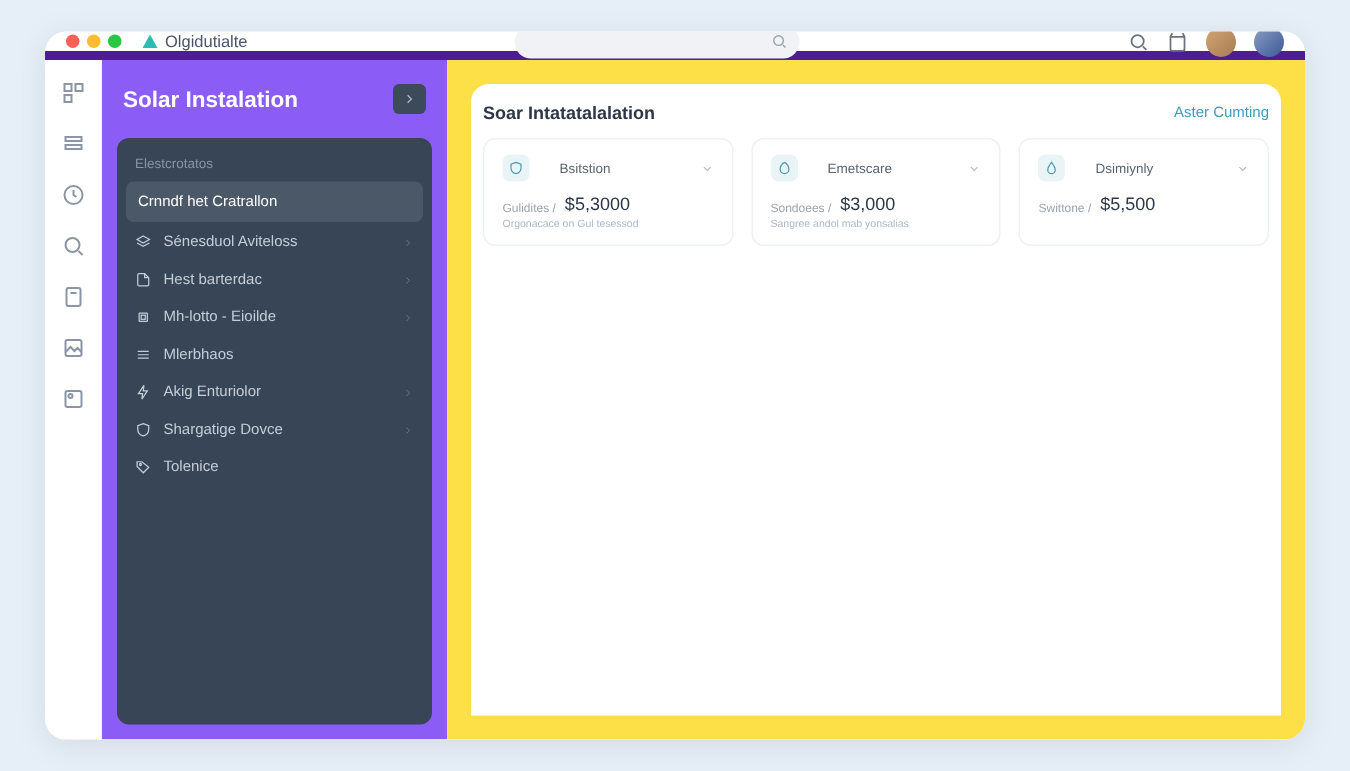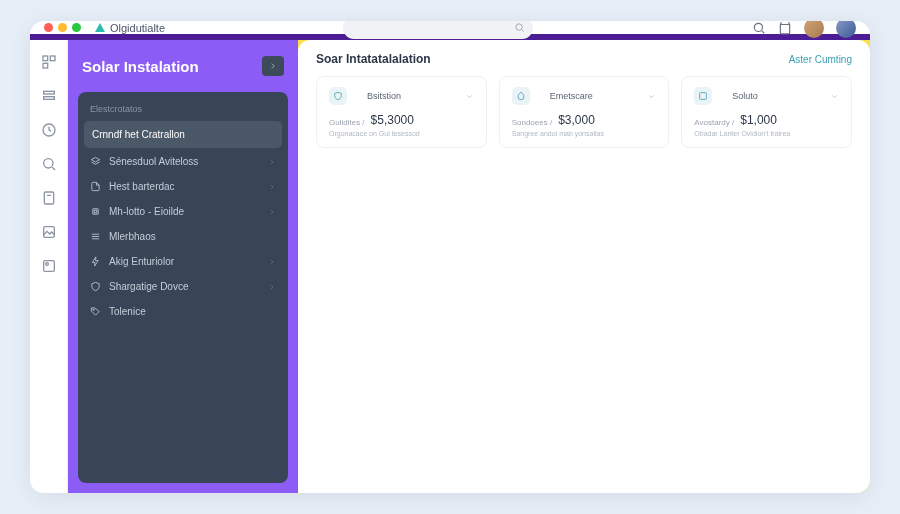--- a/index.html
+++ b/index.html
@@ -29,21 +29,21 @@
 .sb-section-label{font-size:9px;color:#8b95a5;padding:4px 12px 6px}
 .sb-item{display:flex;align-items:center;padding:7px 12px;font-size:10px;color:#c5cdd8;cursor:pointer;gap:8px}
 .sb-item.active{background:#4a5868;border-radius:5px;margin:1px 6px;padding:8px 8px;color:#fff}
 .sb-item svg{width:11px;height:11px;flex-shrink:0}
 .sb-item .chev{margin-left:auto;width:8px;height:8px;color:#6b7586}
 .main{flex:1;display:flex;background:#fde047;position:relative}
 .hero{height:262px;position:relative;background:linear-gradient(180deg,#d8e5f0 0%,#e8eff6 100%);overflow:hidden}
 .filter-chip{position:absolute;top:12px;right:14px;background:#fff;border-radius:6px;padding:5px 10px;font-size:9px;color:#4a5568;display:flex;align-items:center;gap:5px;cursor:pointer;box-shadow:0 1px 4px rgba(0,0,0,0.06)}
 .filter-chip svg{width:8px;height:8px}
 .house{position:absolute;left:50%;bottom:0;transform:translateX(-50%);width:420px;height:240px}
-.bottom-card{background:#fff;margin:0;border-radius:12px 12px 0 0;padding:12px 18px;flex:1}
+.bottom-card{background:#fff;margin:16px;border-radius:12px 12px 0 0;padding:12px 8px;flex:1}
 .bc-header{display:flex;align-items:center;justify-content:space-between;margin-bottom:10px}
 .bc-title{font-size:12px;font-weight:600;color:#2d3748}
 .bc-link{font-size:10px;color:#3b9db8;cursor:pointer}
 .metrics{display:flex;gap:12px}
 .metric{flex:1;border:1px solid #edf0f5;border-radius:8px;padding:10px 12px}
 .metric-top{display:flex;align-items:center;gap:20px;margin-bottom:8px}
 .metric-icon{width:18px;height:18px;border-radius:5px;background:#eaf4f7;display:flex;align-items:center;justify-content:center}
 .metric-icon svg{width:10px;height:10px;color:#4a9db0}
 .metric-label{font-size:9px;color:#5a6472;flex:1}
 .metric-top svg.chev{width:9px;height:9px;color:#aeb8c6}
@@ -293,31 +293,31 @@
     <div class="metric-values">
       <span class="metric-sub">Sondoees /</span>
       <span class="metric-price">$3,000</span>
     </div>
     <div class="metric-desc">Sangree andol mab yonsalias</div>
             </div>
             <div class="metric">
     <div class="metric-top">
       <div class="metric-icon">
                   <svg viewBox="0 0 24 24" fill="none" stroke="currentColor" stroke-width="2">
-                    <rect x="4" y="4" width="16" height="16" rx="2"></rect>
+                    <path d="M12 3c-3 4-6 8-6 12a6 6 0 0 0 12 0c0-4-3-8-6-12z"></path>
                   </svg>
                 </div>
-      <div class="metric-label">Soluto</div>
+      <div class="metric-label">Dsimiynly</div>
       <svg class="chev" viewBox="0 0 24 24" fill="none" stroke="currentColor" stroke-width="2">
                   <path d="M6 9l6 6 6-6"></path>
                 </svg>
     </div>
     <div class="metric-values">
-      <span class="metric-sub">Avostardy /</span>
-      <span class="metric-price">$1,000</span>
-    </div>
-    <div class="metric-desc">Obadar Lanter Ovidion't trairea</div>
+      <span class="metric-sub">Swittone /</span>
+      <span class="metric-price">$5,500</span>
+    </div>
+    <div class="metric-desc"></div>
             </div>
           </div>
       </div>
     </div>
   </div>
 </div>
 
 </body></html>

